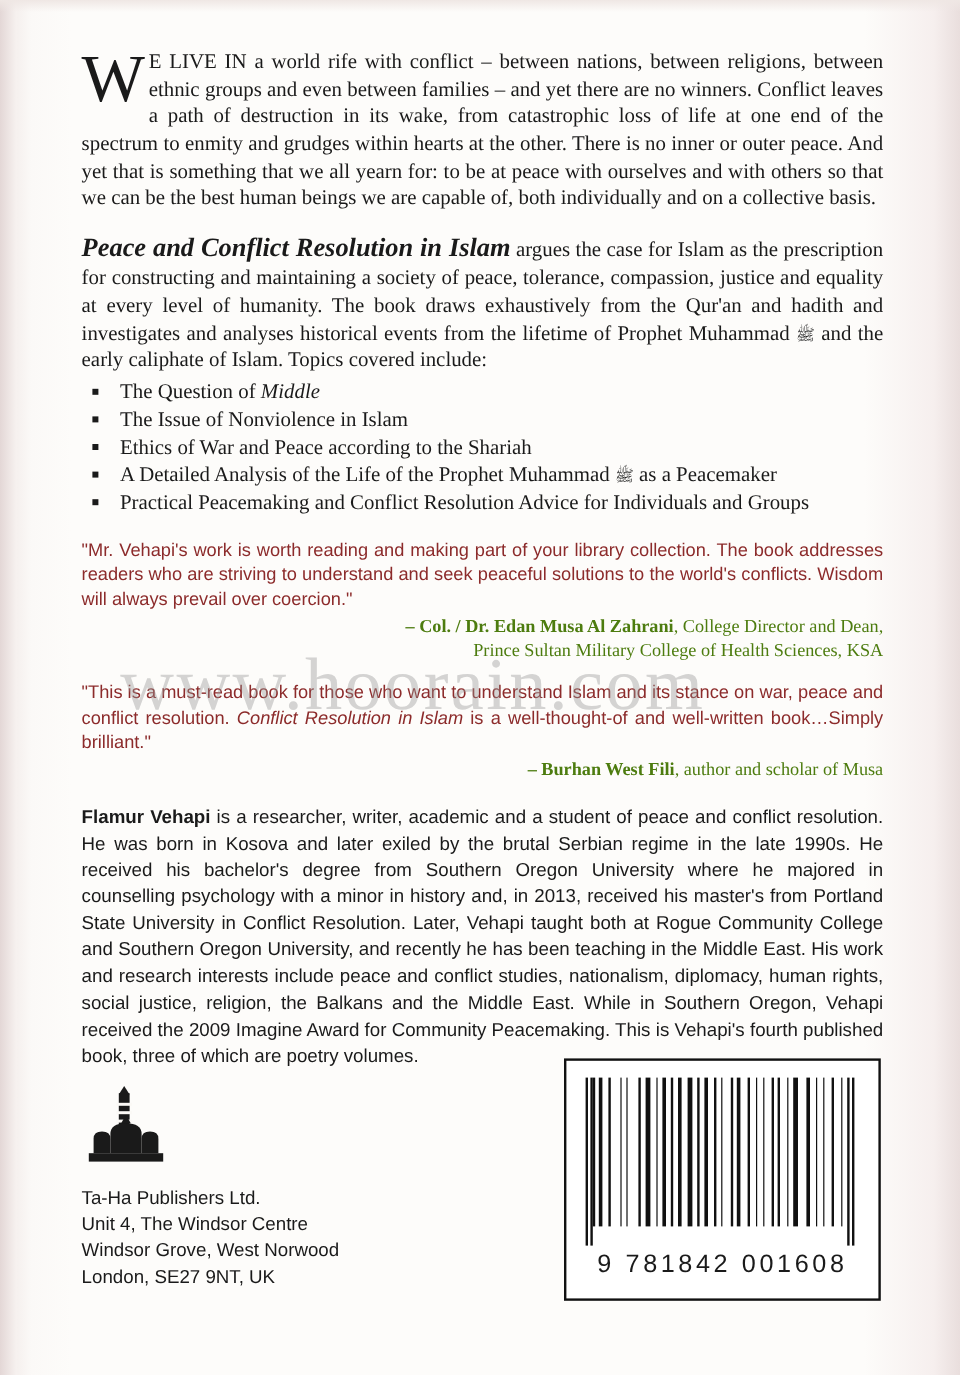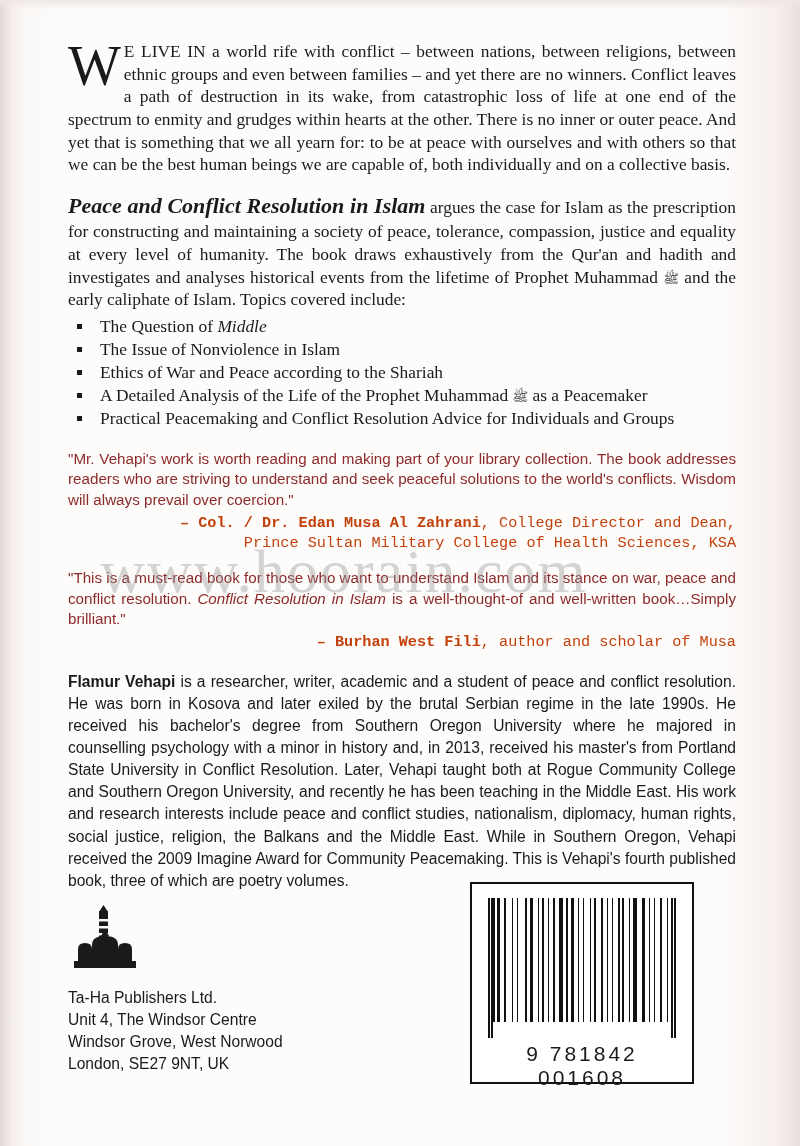--- a/index.html
+++ b/index.html
@@ -109,24 +109,24 @@
   .endorsement {
     margin-bottom: 14px;
   }
   .endorsement p {
     font-family: "Liberation Sans", sans-serif;
     font-size: 15.2px;
     line-height: 1.36;
     color: #8c2b2b;
   }
   .attrib {
-    font-family: Liberation Mono, monospace;
+    font-family: Liberation Serif, serif;
     font-size: 15.2px;
     text-align: right;
-    color: #c2410c;
+    color: #4d7c0f;
     line-height: 1.36;
     margin-top: 2px;
   }
   .attrib b { font-weight: bold; }
 
   
   .bio {
     margin-top: 18px;
   }
   .bio p {
@@ -168,21 +168,21 @@
     font-family: "Liberation Sans", sans-serif;
     font-size: 15.6px;
     line-height: 1.42;
   }
 
   
   .barcode-box {
     position: absolute;
     left: 470px;
     top: 882px;
-    width: 224px;
+    width: 264px;
     height: 202px;
     background: #ffffff;
     border: 2px solid #111;
     box-sizing: border-box;
     padding: 14px 16px 6px 16px;
   }
   .bars {
     height: 140px;
     display: flex;
     align-items: stretch;

